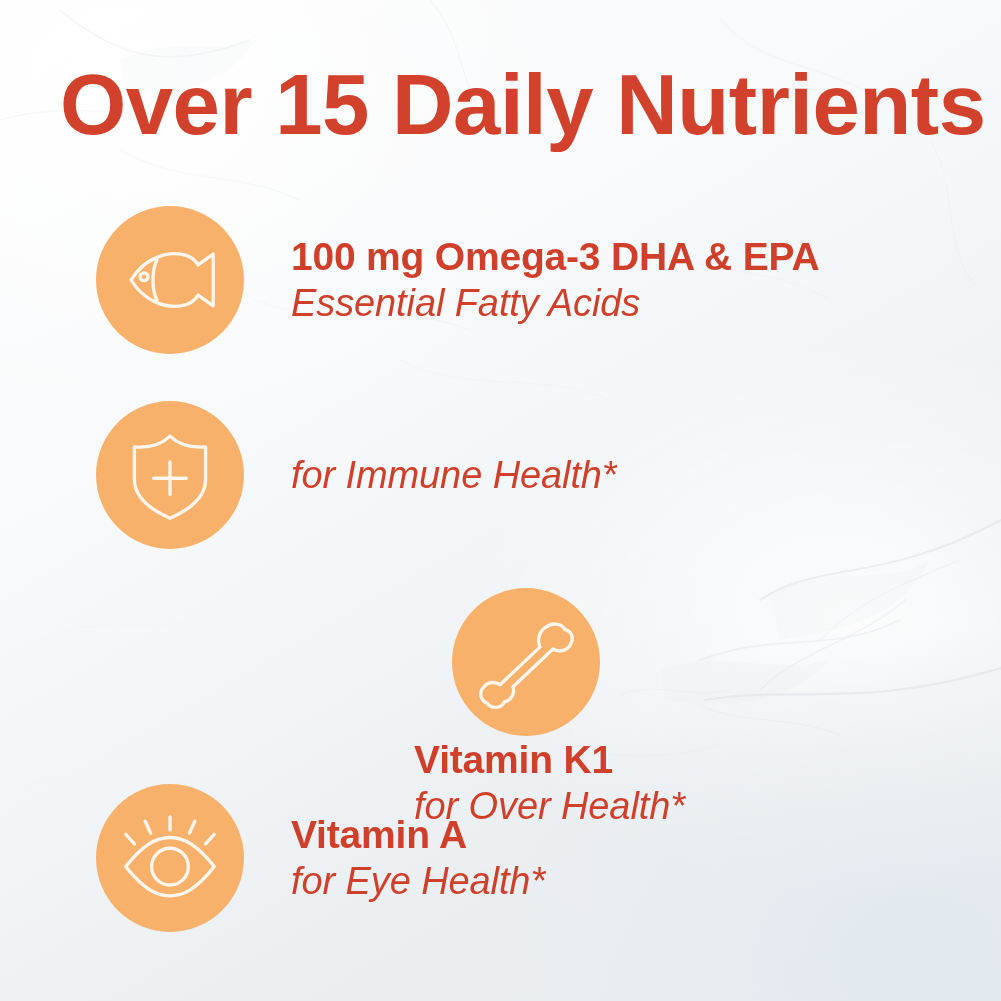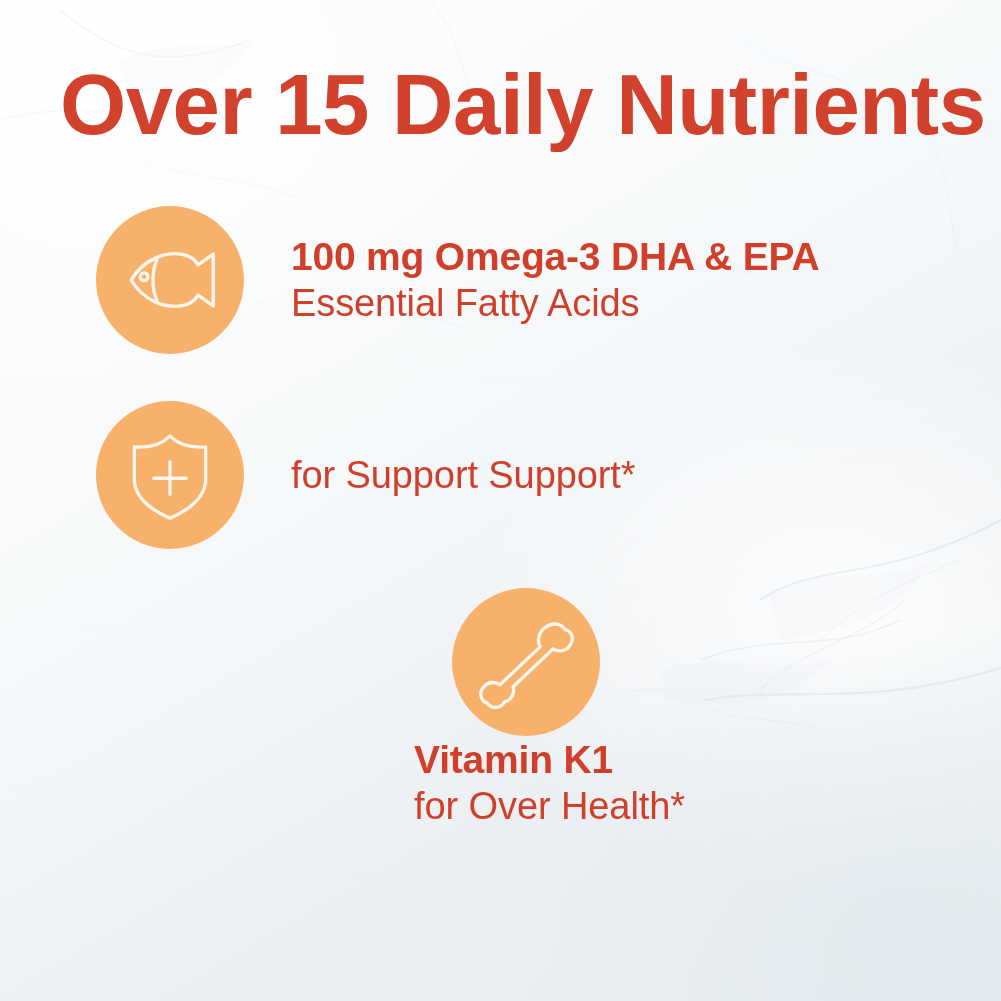--- a/index.html
+++ b/index.html
@@ -120,20 +120,21 @@
     font-weight: 700;
     letter-spacing: -0.2px;
     white-space: nowrap;
   }
   .line-sub {
     font-size: 38px;
     line-height: 47px;
     font-weight: 400;
     letter-spacing: -0.1px;
     white-space: nowrap;
+    font-style: italic;
   }
 </style>
 </head>
 <body>
 
 <div class="poster">
 
   <div class="bg-base"></div>
   <div class="bg-tint"></div>
 
@@ -201,21 +202,21 @@
             <path d="M50 14 C 42 22, 30 25, 17 24
                      L 17 54 C 17 72, 34 83, 50 90
                      C 66 83, 83 72, 83 54
                      L 83 24 C 70 25, 58 22, 50 14 Z"></path>
             <path d="M50 38 L 50 68"></path>
             <path d="M35 53 L 65 53"></path>
           </g>
         </svg>
       </div>
       <div class="row-text">
-        <div class="line-sub">for Support Support*</div>
+        <div class="line-sub">for Immune Health*</div>
       </div>
     </div>
 
     <div class="row row-2">
       <div class="badge">
         <svg viewBox="0 0 100 100">
           <g class="glyph">
             <path d="M68 18 C 74 13, 83 14, 86 20 C 92 21, 95 28, 91 34
                      C 88 40, 80 41, 75 38
                      L 38 73
@@ -224,15 +225,35 @@
                      L 63 36 C 60 30, 62 22, 68 18 Z"></path>
           </g>
         </svg>
       </div>
       <div class="row-text">
         <div class="line-main">Vitamin K1</div>
         <div class="line-sub">for Over Health*</div>
       </div>
     </div>
 
+    <div class="row row-3">
+      <div class="badge">
+        <svg viewBox="0 0 100 100">
+          <g class="glyph">
+            <path d="M9 58 C 25 38, 37 31, 50 31 C 63 31, 75 38, 91 58
+                     C 75 78, 63 85, 50 85 C 37 85, 25 78, 9 58 Z"></path>
+            <circle cx="50" cy="58" r="17"></circle>
+            <path d="M50 24 L 50 12"></path>
+            <path d="M32 27 L 27 16"></path>
+            <path d="M68 27 L 73 16"></path>
+            <path d="M17 37 L 9 28"></path>
+            <path d="M83 37 L 91 28"></path>
+          </g>
+        </svg>
+      </div>
+      <div class="row-text">
+        <div class="line-main">Vitamin A</div>
+        <div class="line-sub">for Eye Health*</div>
+      </div>
+    </div>
 
   </div>
 </div>
 
 </body></html>

